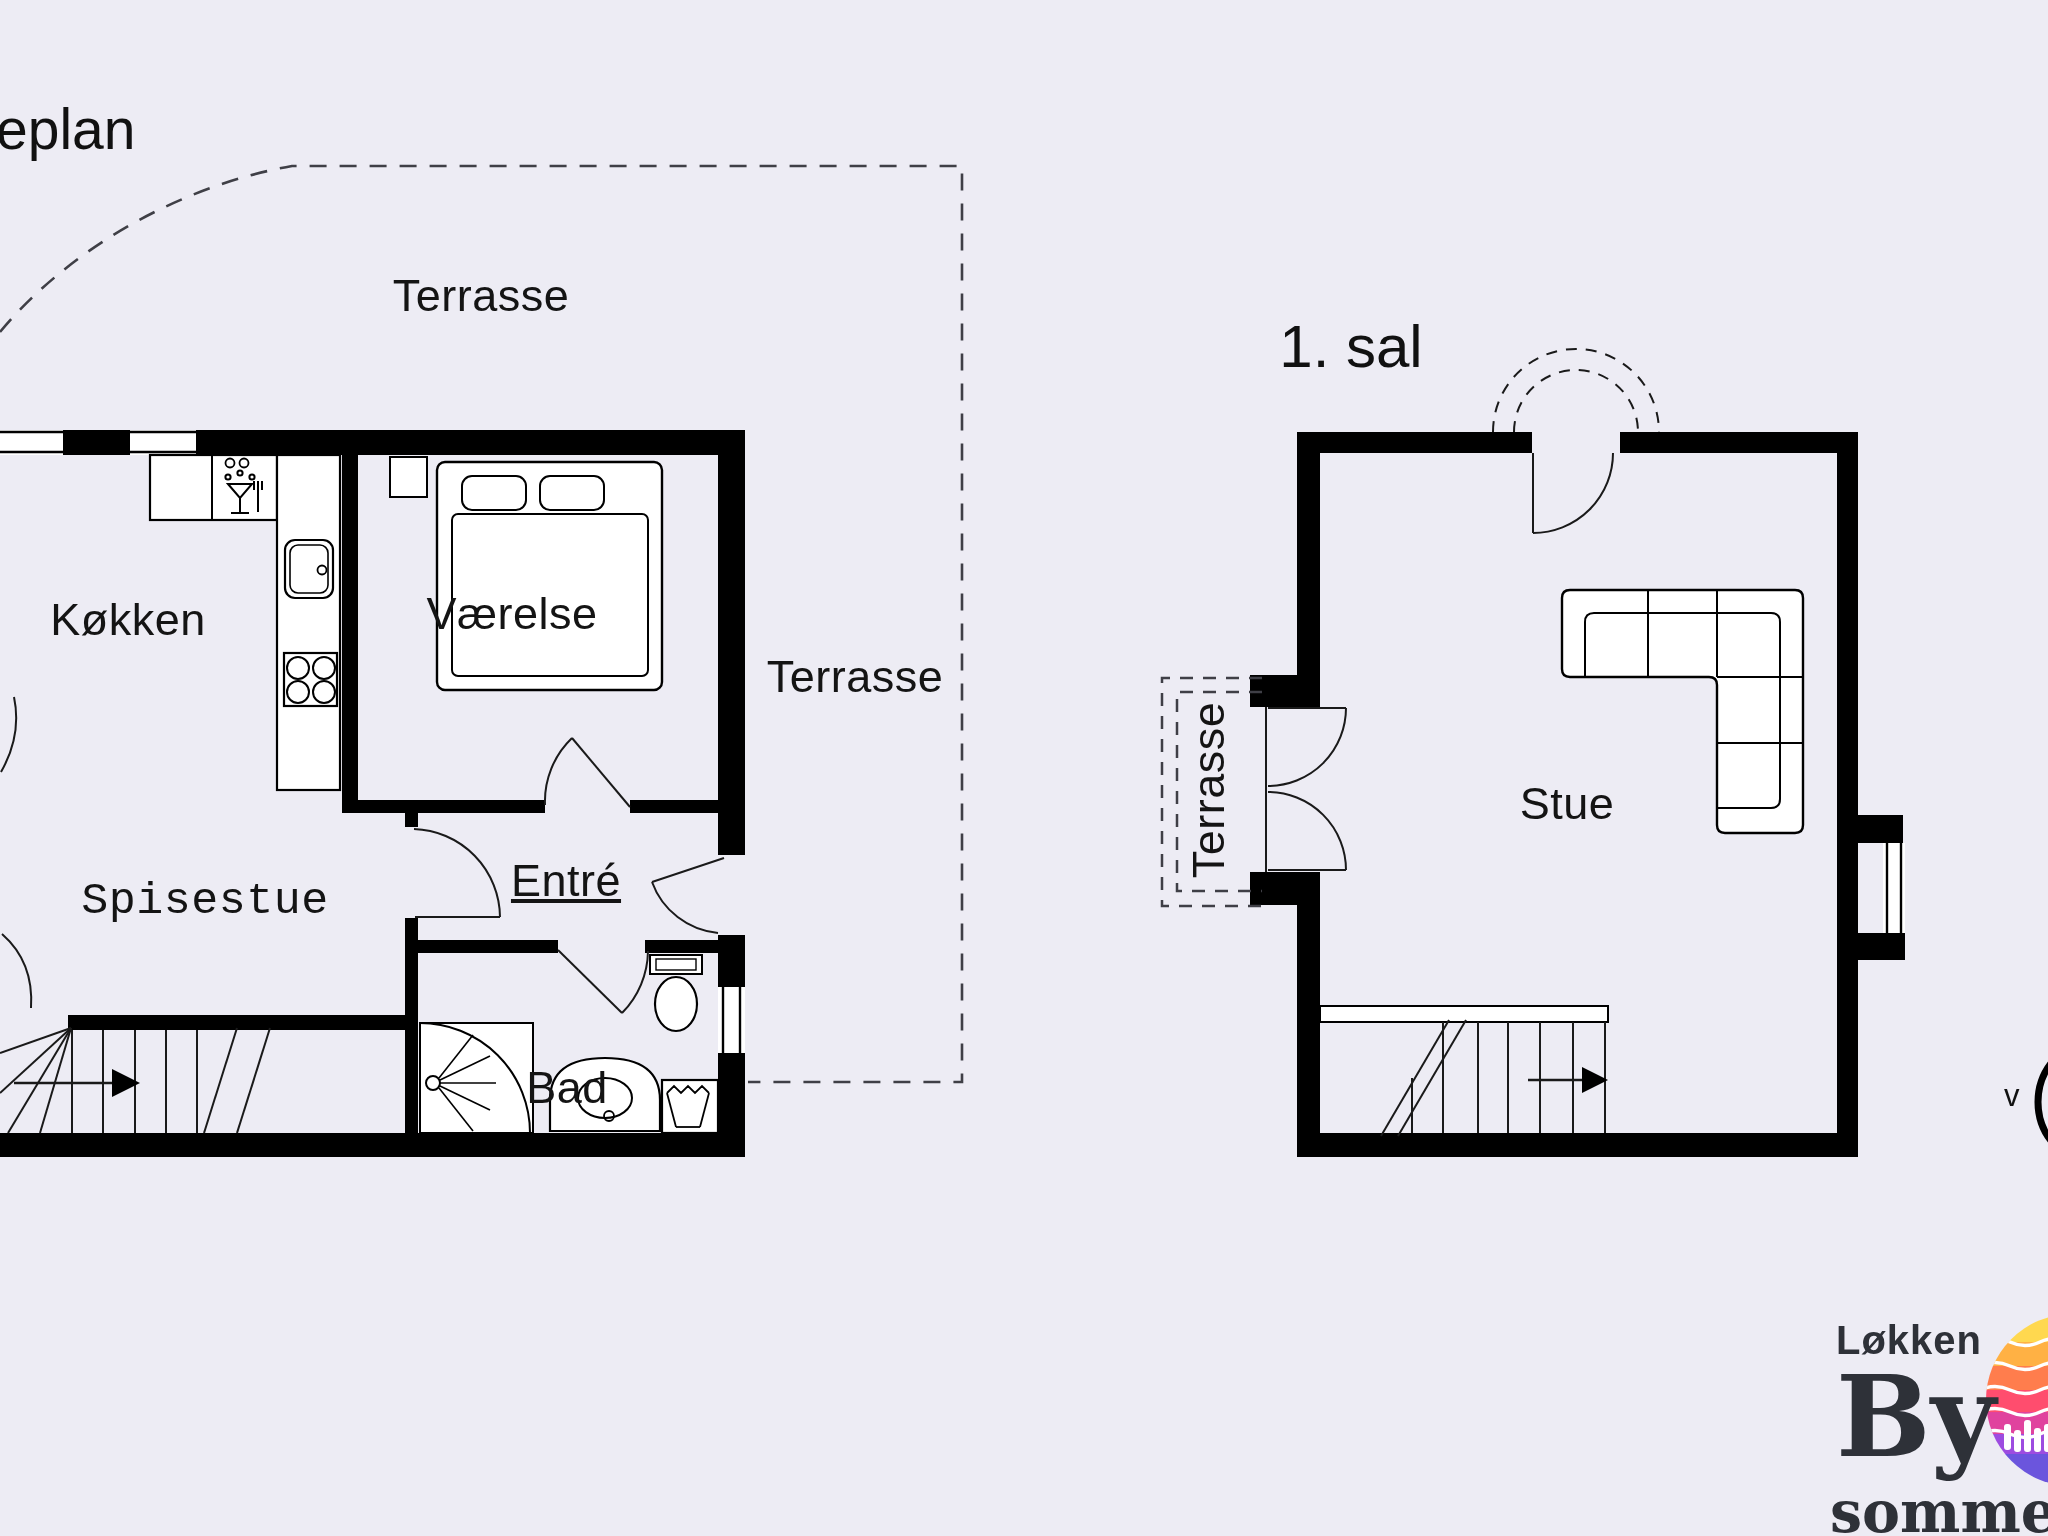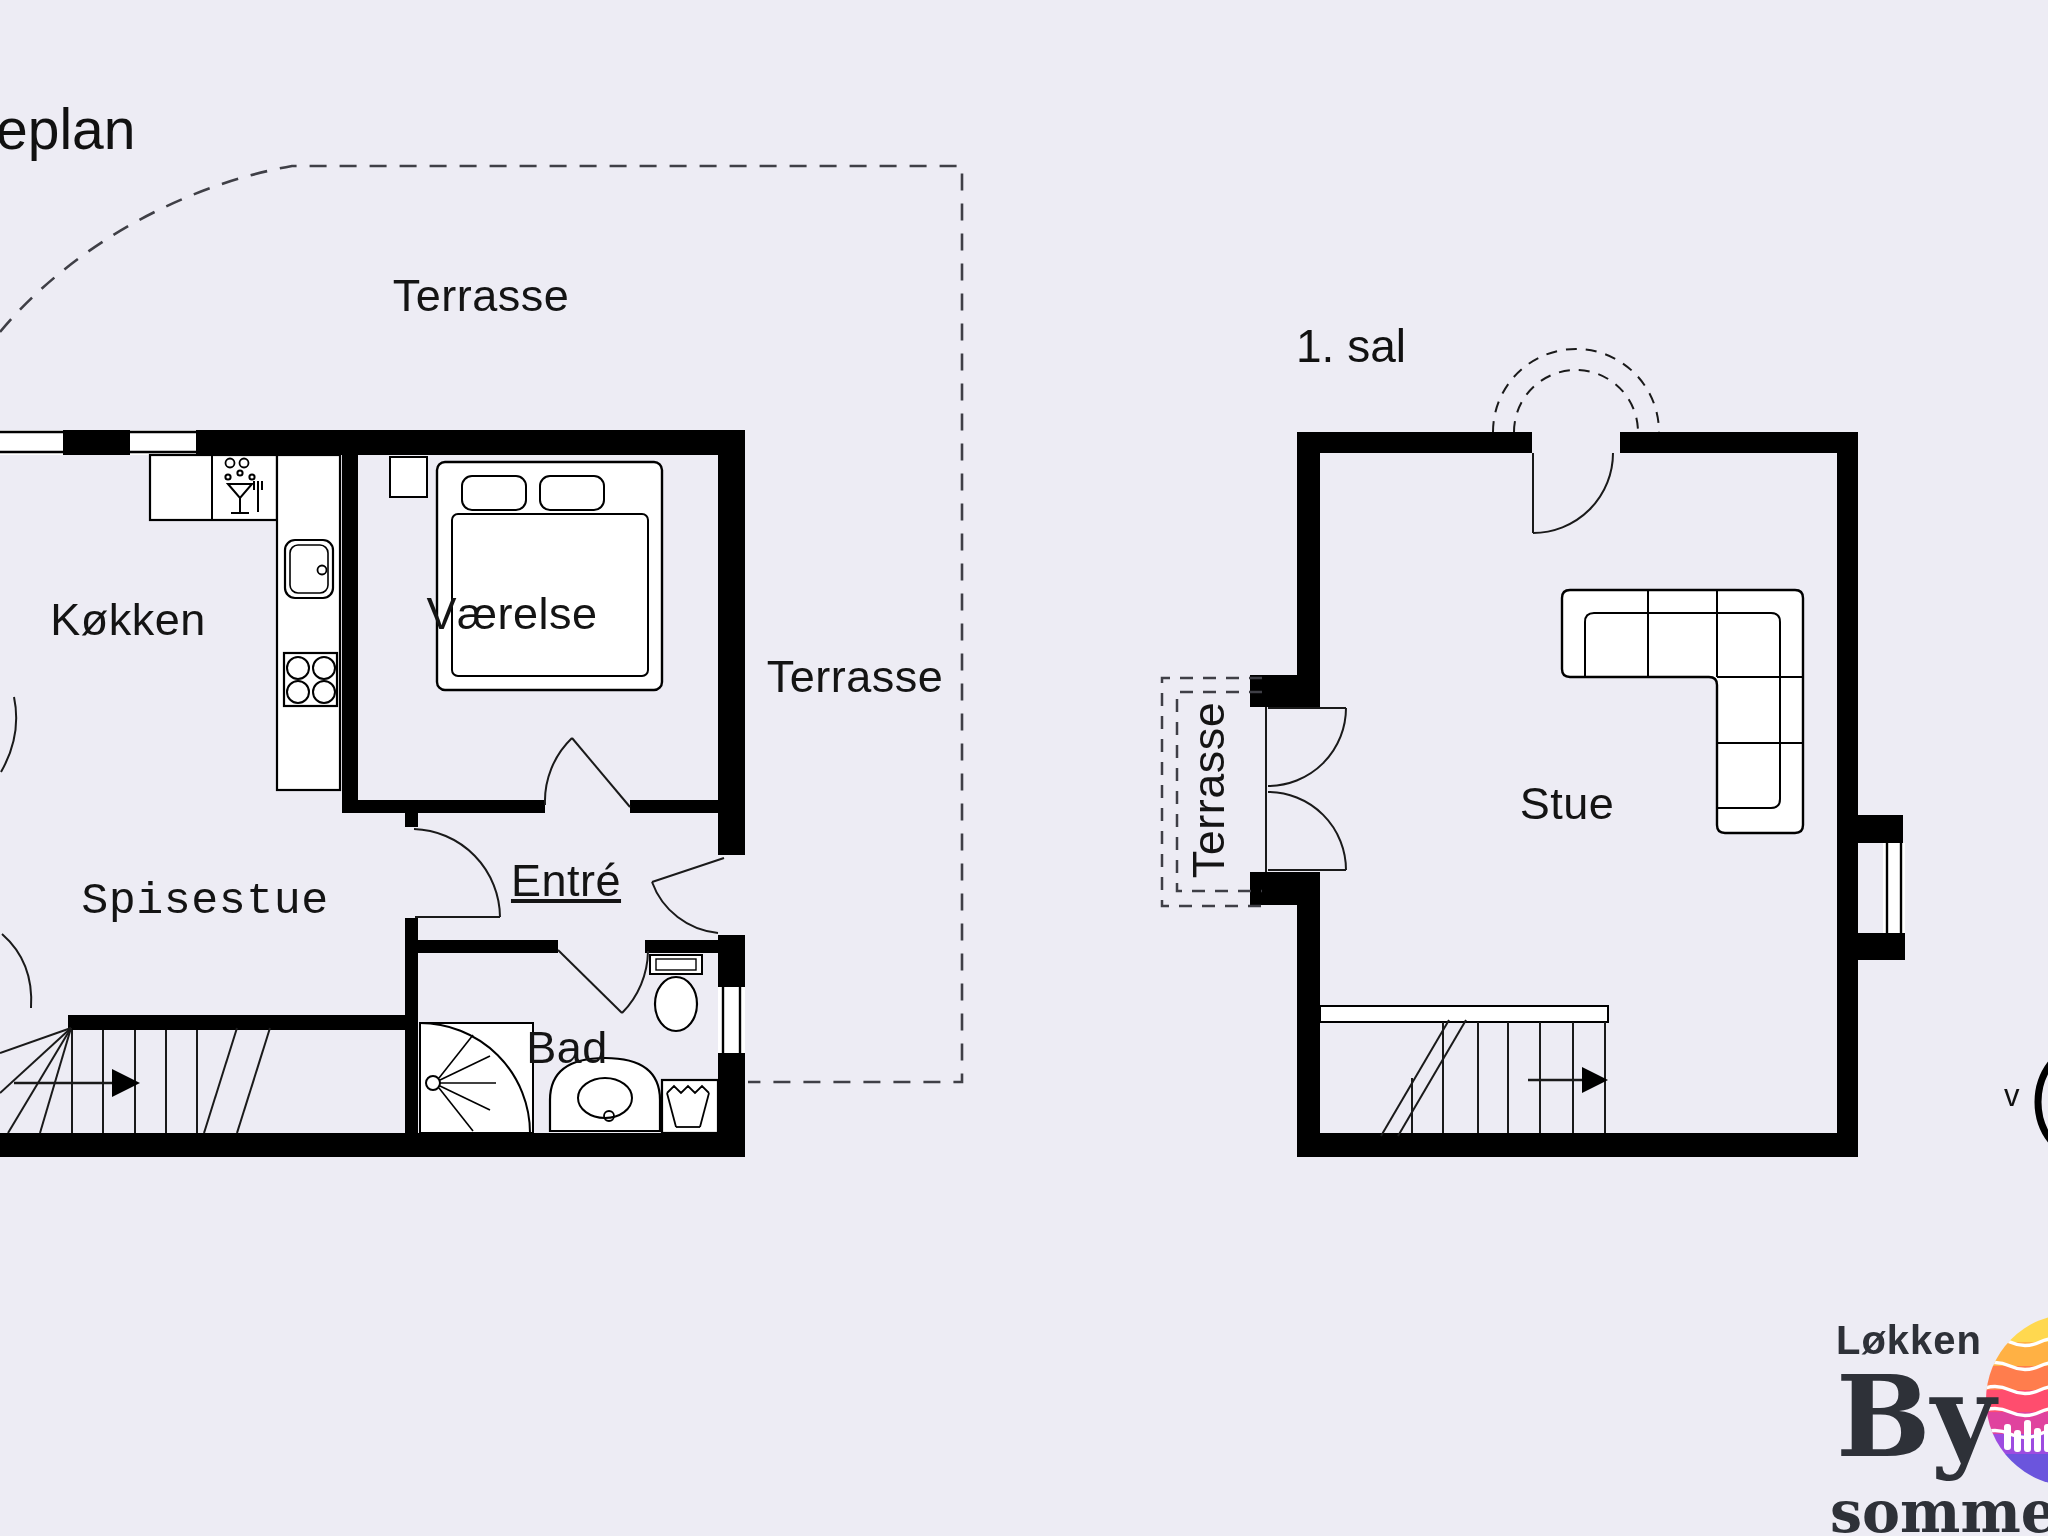--- a/index.html
+++ b/index.html
@@ -3,21 +3,21 @@
 <meta charset="utf-8">
 <style>
   html,body{margin:0;padding:0;background:#edecf4;}
   #canvas{position:relative;width:2048px;height:1536px;background:#edecf4;overflow:hidden;
           font-family:"Liberation Sans",sans-serif;color:#111;}
   svg{position:absolute;left:0;top:0;}
   .lbl{position:absolute;transform:translate(-50%,-50%);white-space:nowrap;
        font-size:45px;color:#141414;letter-spacing:0.5px;}
   .lbl-rot{transform:translate(-50%,-50%) rotate(-90deg);}
   .plan-title{position:absolute;left:-4px;top:96px;font-size:57px;}
-  .floor-title{position:absolute;transform:translate(-50%,-50%);font-size:46px;white-space:nowrap;}
+  .floor-title{position:absolute;transform:translate(-50%,-50%);font-size:60px;white-space:nowrap;}
   .compass-w{position:absolute;left:2004px;top:1078px;font-size:31px;}
   .logo{position:absolute;left:1836px;top:1318px;width:400px;color:#2e3138;}
   .logo-top{font-size:40px;font-weight:bold;letter-spacing:1px;font-family:"Liberation Sans",sans-serif;}
   .logo-mid{font-size:112px;font-weight:bold;font-family:"DejaVu Serif",serif;line-height:0.92;margin-top:2px;}
   .logo-bottom{font-size:57px;font-weight:bold;font-family:"DejaVu Serif",serif;margin-top:10px;margin-left:-6px;white-space:nowrap;}
 </style>
 </head>
 <body>
 
 <div id="canvas">
@@ -266,21 +266,21 @@
   </svg>
 
   <div class="plan-title">eplan</div>
 
   <div class="lbl" style="left:481px;top:296px;">Terrasse</div>
   <div class="lbl" style="left:855px;top:677px;">Terrasse</div>
   <div class="lbl" style="left:128px;top:620px;">Køkken</div>
   <div class="lbl" style="left:512px;top:614px;text-align:right;">Værelse</div>
   <div class="lbl" style="left:205px;top:901px;font-family:Liberation Mono, monospace;">Spisestue</div>
   <div class="lbl" style="left:566px;top:881px;text-decoration:underline;">Entré</div>
-  <div class="lbl" style="left:567px;top:1048px;">Bad</div>
+  <div class="lbl" style="left:567px;top:1088px;">Bad</div>
 
   <div class="floor-title" style="left:1351px;top:346px;">1. sal</div>
   <div class="lbl" style="left:1567px;top:804px;">Stue</div>
   <div class="lbl lbl-rot" style="left:1209px;top:790px;">Terrasse</div>
 
   <div class="compass-w">v</div>
 
   <div class="logo" style="color: rgb(46, 49, 56);">
     <div class="logo-top">Løkken</div>
     <div class="logo-mid">By</div>

